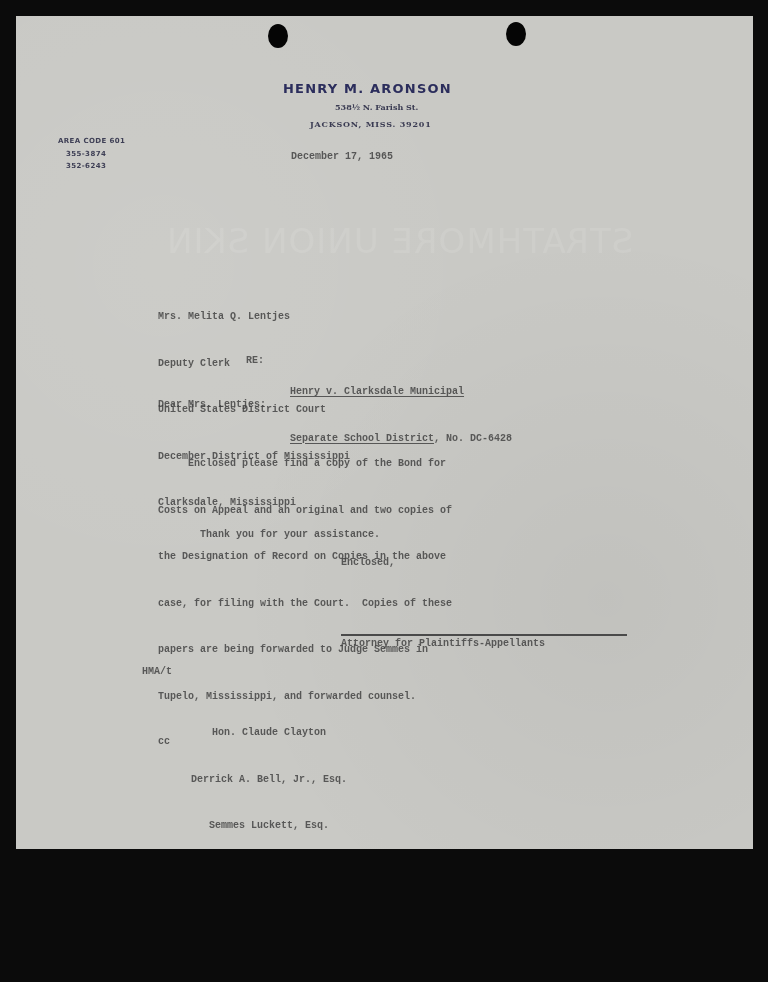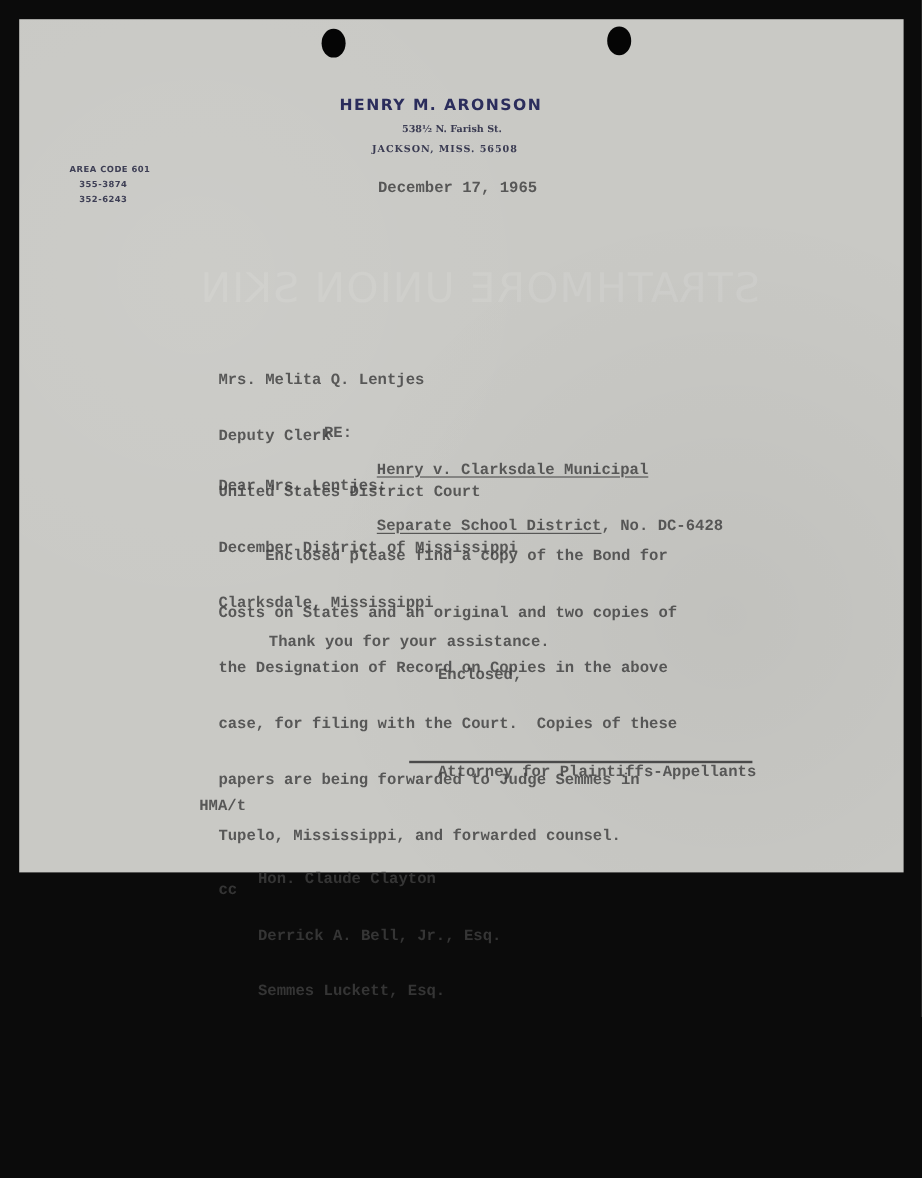--- a/index.html
+++ b/index.html
@@ -4,21 +4,21 @@
   <style>
     html, body {
       margin: 0; padding: 0;
       width: 768px; height: 982px;
       background: #0b0b0b;
       overflow: hidden;
     }
     .paper {
       position: absolute;
       left: 16px; top: 16px;
-      width: 737px; height: 711px;
+      width: 737px; height: 833px;
       background: #c9c9c5;
       background-image:
         radial-gradient(circle at 20% 30%, rgba(255,255,255,0.06) 0, rgba(255,255,255,0) 40%),
         radial-gradient(circle at 80% 70%, rgba(0,0,0,0.04) 0, rgba(0,0,0,0) 45%);
     }
     .hole {
       position: absolute;
       width: 20px; height: 24px;
       background: #050505;
       border-radius: 50%;
@@ -39,26 +39,25 @@
     }
     .area {
       font-family: "DejaVu Sans", sans-serif;
       font-weight: bold;
       font-size: 7px;
       color: #3e3f55;
       letter-spacing: 0.4px;
     }
     .type {
       font-family: "Liberation Mono", "DejaVu Sans Mono", monospace;
-      font-size: 13px;
+      font-size: 10px;
       color: #3f3f3f;
       line-height: 15.5px;
       font-weight: bold;
       opacity: 0.82;
-      margin-left: 24px;
     }
     .watermark {
       font-family: "DejaVu Sans", sans-serif;
       font-size: 34px;
       color: rgba(255,255,255,0.10);
       letter-spacing: 1px;
       transform: scaleX(-1);
     }
     .u { text-decoration: underline; text-underline-offset: 2px; }
     .sigline {
@@ -69,21 +68,21 @@
   </style>
 </head>
 <body>
 
 <div class="paper">
   <div class="hole" style="left:252px; top:8px;"></div>
   <div class="hole" style="left:490px; top:6px;"></div>
 
   <div class="abs letterhead-name" style="left:267px; top:65px;">HENRY M. ARONSON</div>
   <div class="abs letterhead-sub" style="left:319px; top:86px;">538½ N. Farish St.</div>
-  <div class="abs letterhead-sub" style="left:294px; top:103px; letter-spacing:0.8px;">JACKSON, MISS. 56508</div>
+  <div class="abs letterhead-sub" style="left:294px; top:103px; letter-spacing:0.8px;">JACKSON, MISS. 39201</div>
 
   <div class="abs area" style="left:42px; top:121px;">AREA CODE 601</div>
   <div class="abs area" style="left:50px; top:134px;">355-3874</div>
   <div class="abs area" style="left:50px; top:146px;">352-6243</div>
 
   <div class="abs watermark" style="left:150px; top:205px;">STRATHMORE UNION SKIN</div>
 
   <div class="abs type" style="left:275px; top:133px;">December 17, 1965</div>
 
   <div class="abs type" style="left:142px; top:262px;">
@@ -97,35 +96,35 @@
   <div class="abs type" style="left:230px; top:337px;">RE:</div>
   <div class="abs type" style="left:274px; top:337px;">
     <div><span class="u">Henry v. Clarksdale Municipal</span></div>
     <div><span class="u">Separate School District</span><span>, No. DC-6428</span></div>
   </div>
 
   <div class="abs type" style="left:142px; top:381px;">Dear Mrs. Lentjes:</div>
 
   <div class="abs type" style="left:142px; top:409px;">
     <div>     Enclosed please find a copy of the Bond for</div>
-    <div>Costs on States and an original and two copies of</div>
+    <div>Costs on Appeal and an original and two copies of</div>
     <div>the Designation of Record on Copies in the above</div>
     <div>case, for filing with the Court.  Copies of these</div>
     <div>papers are being forwarded to Judge Semmes in</div>
     <div>Tupelo, Mississippi, and forwarded counsel.</div>
   </div>
 
   <div class="abs type" style="left:184px; top:511px;">Thank you for your assistance.</div>
 
   <div class="abs type" style="left:325px; top:539px;">Enclosed,</div>
 
   <div class="sigline" style="left:325px; top:618px; width:286px;"></div>
   <div class="abs type" style="left:325px; top:620px;">Attorney for Plaintiffs-Appellants</div>
 
   <div class="abs type" style="left:126px; top:648px;">HMA/t</div>
 
   <div class="abs type" style="left:142px; top:718px;">cc</div>
-  <div class="abs type" style="left:175px; top:678px;">
+  <div class="abs type" style="left:175px; top:678px;text-align:center;">
     <div>Hon. Claude Clayton</div>
     <div>Derrick A. Bell, Jr., Esq.</div>
     <div>Semmes Luckett, Esq.</div>
   </div>
 </div>
 
 </body></html>

